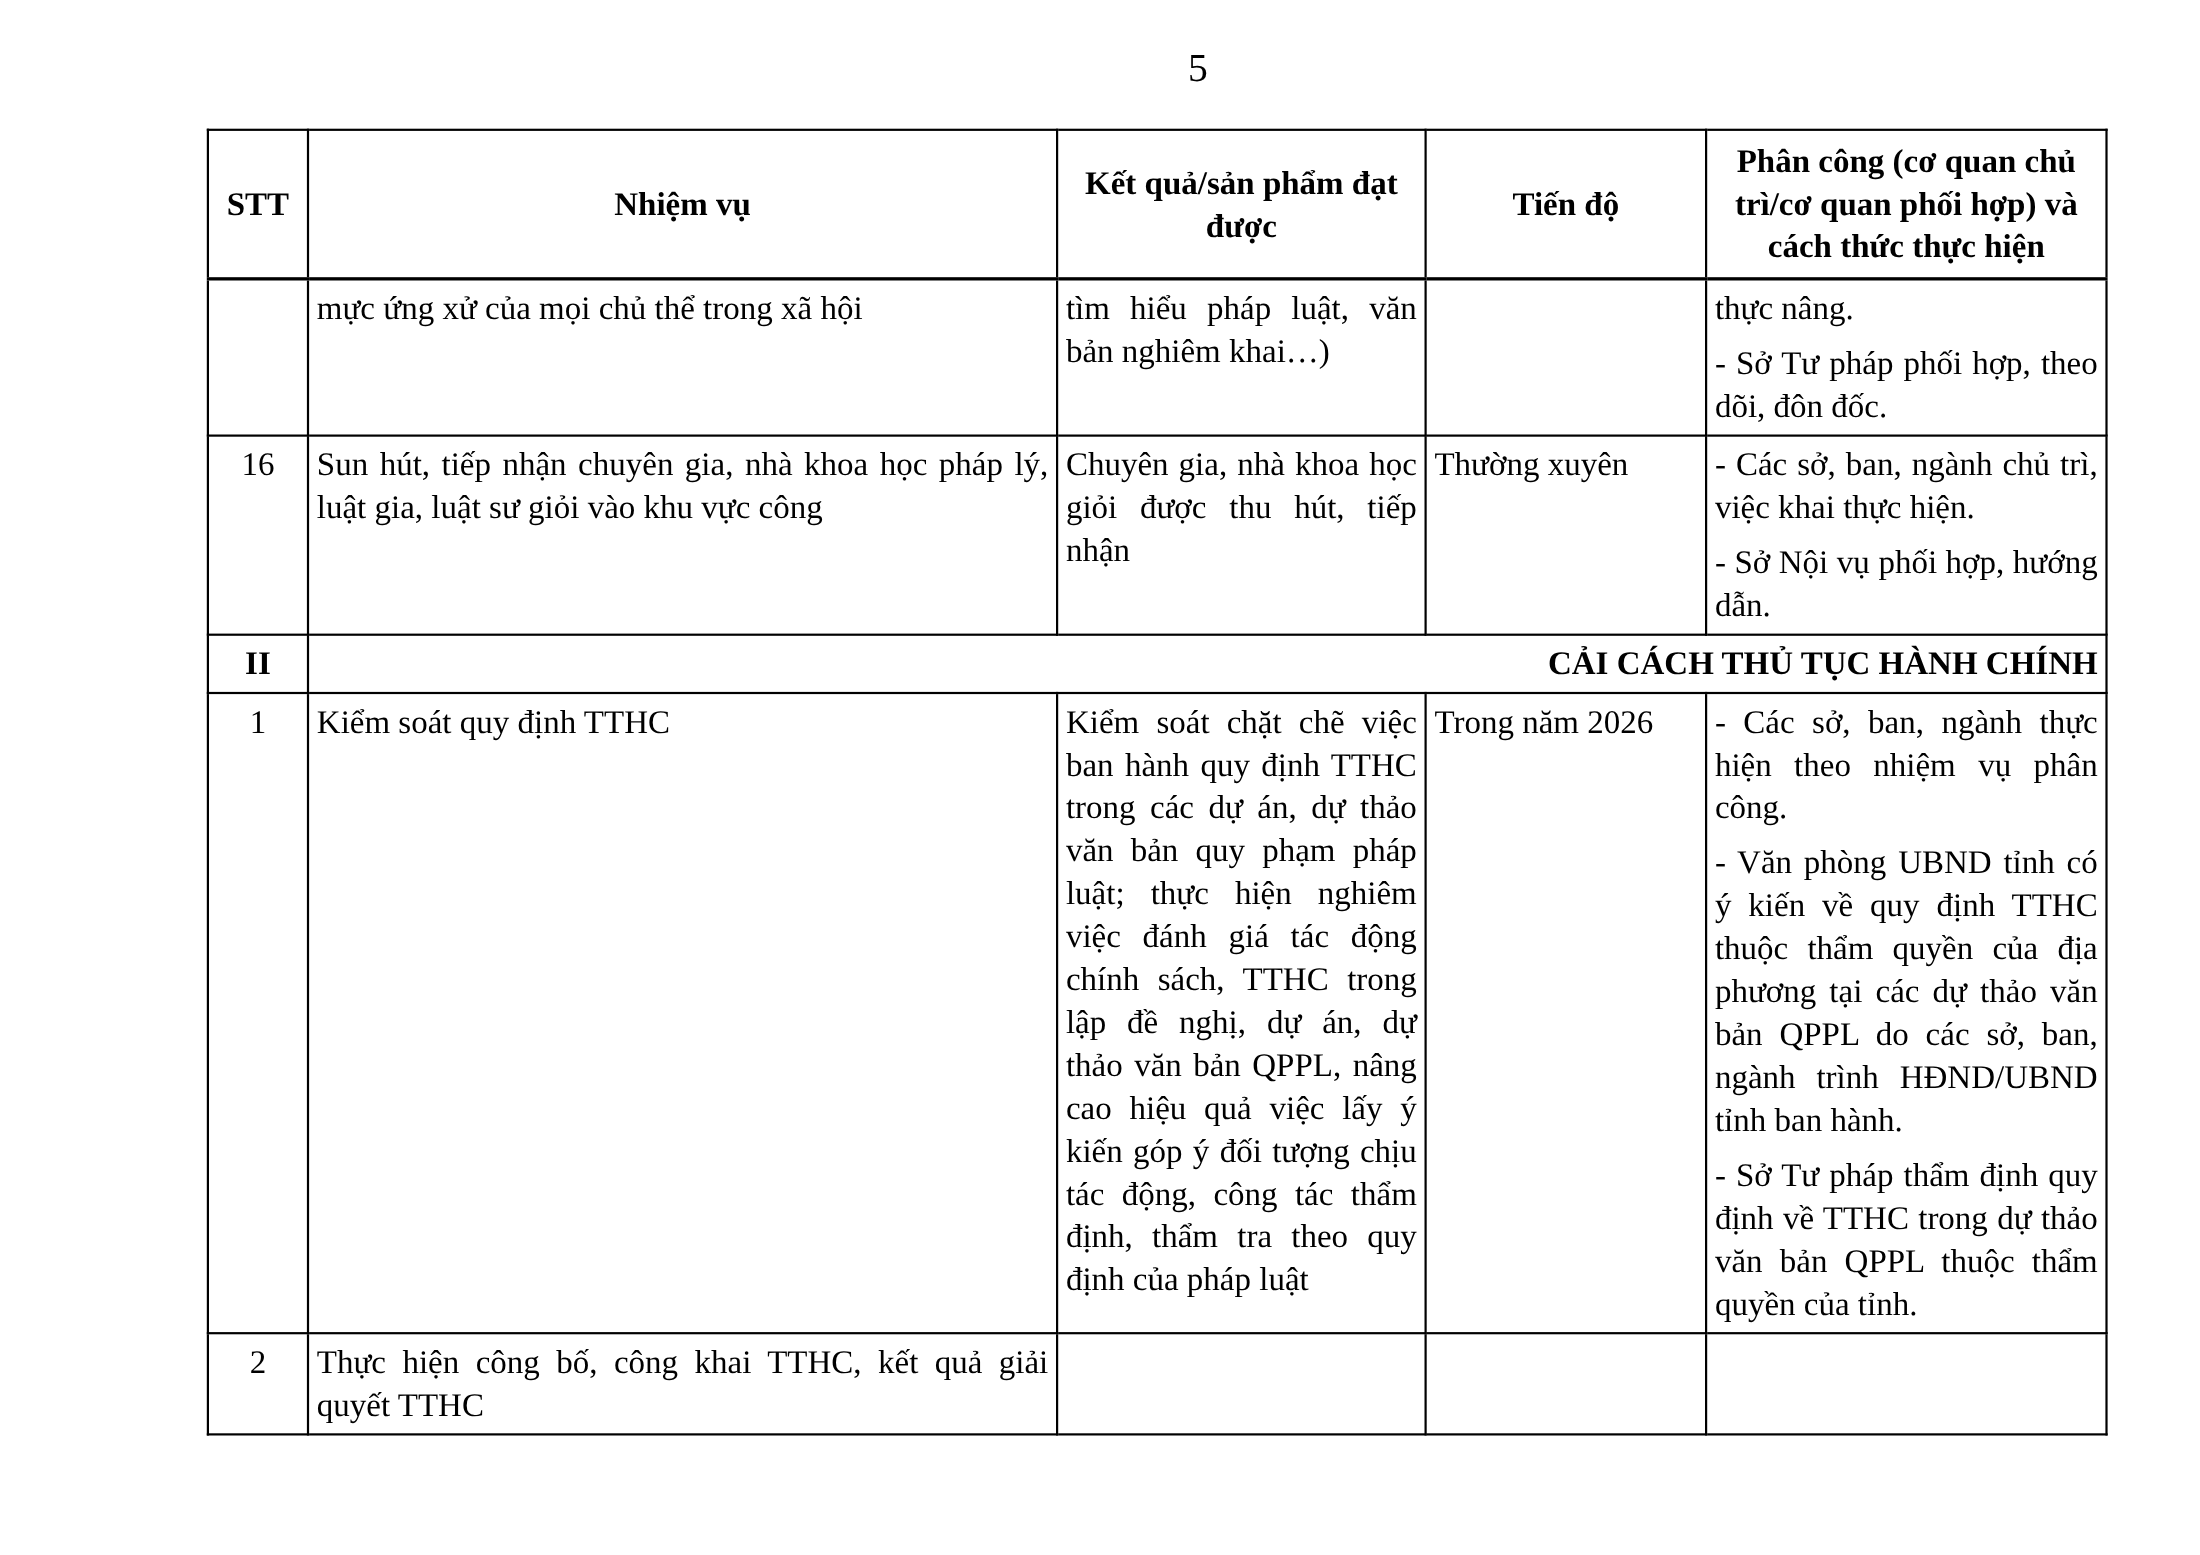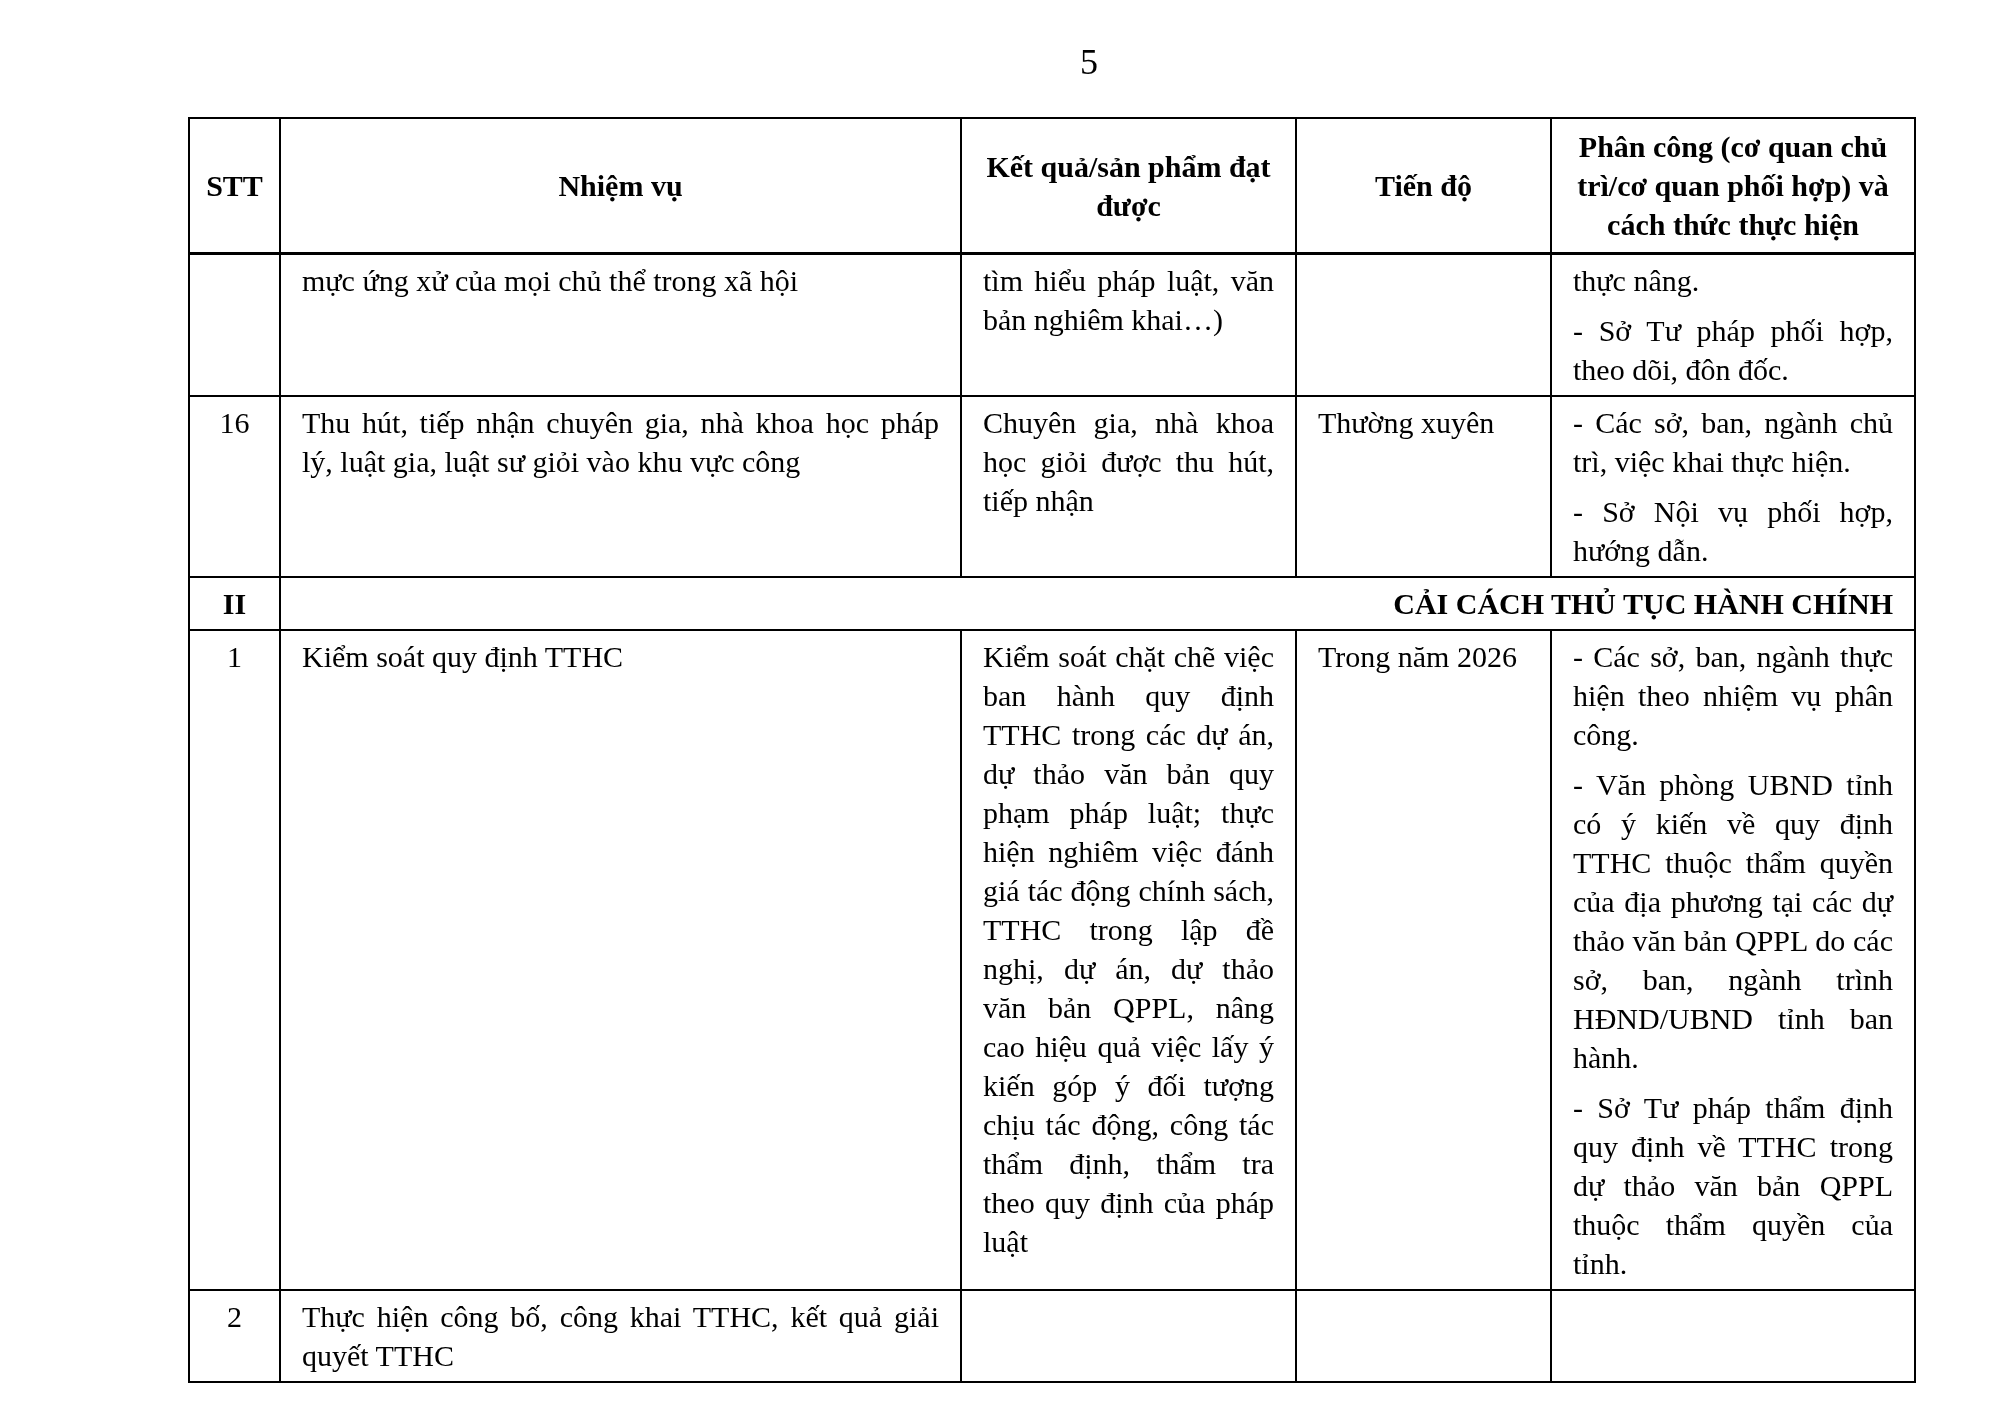--- a/index.html
+++ b/index.html
@@ -31,21 +31,21 @@
     width: 1726px;
     border-collapse: collapse;
     table-layout: fixed;
     font-size: 30px;
     line-height: 39px;
   }
   table.plan-table th,
   table.plan-table td {
     border: 2px solid #000000;
     vertical-align: top;
-    padding: 6px 21px;
+    padding: 6px 7px;
     overflow: hidden;
   }
   table.plan-table th {
     font-weight: bold;
     text-align: center;
     vertical-align: middle;
     padding: 8px 12px;
     border-bottom-width: 3px;
   }
   td.stt-cell {
@@ -101,21 +101,21 @@
       <td class="justify-cell">tìm hiểu pháp luật, văn bản nghiêm khai…)</td>
       <td></td>
       <td class="justify-cell">
         <p>thực nâng.</p>
         <p>- Sở Tư pháp phối hợp, theo dõi, đôn đốc.</p>
       </td>
     </tr>
 
     <tr style="height:171px">
       <td class="stt-cell">16</td>
-      <td class="justify-cell">Thu hút, tiếp nhận chuyên gia, nhà khoa học pháp lý, luật gia, luật sư giỏi vào khu vực công</td>
+      <td class="justify-cell">Sun hút, tiếp nhận chuyên gia, nhà khoa học pháp lý, luật gia, luật sư giỏi vào khu vực công</td>
       <td class="justify-cell">Chuyên gia, nhà khoa học giỏi được thu hút, tiếp nhận</td>
       <td>Thường xuyên</td>
       <td class="justify-cell">
         <p>- Các sở, ban, ngành chủ trì, việc khai thực hiện.</p>
         <p>- Sở Nội vụ phối hợp, hướng dẫn.</p>
       </td>
     </tr>
 
     <tr style="height:52px">
       <td class="section-stt">II</td>

